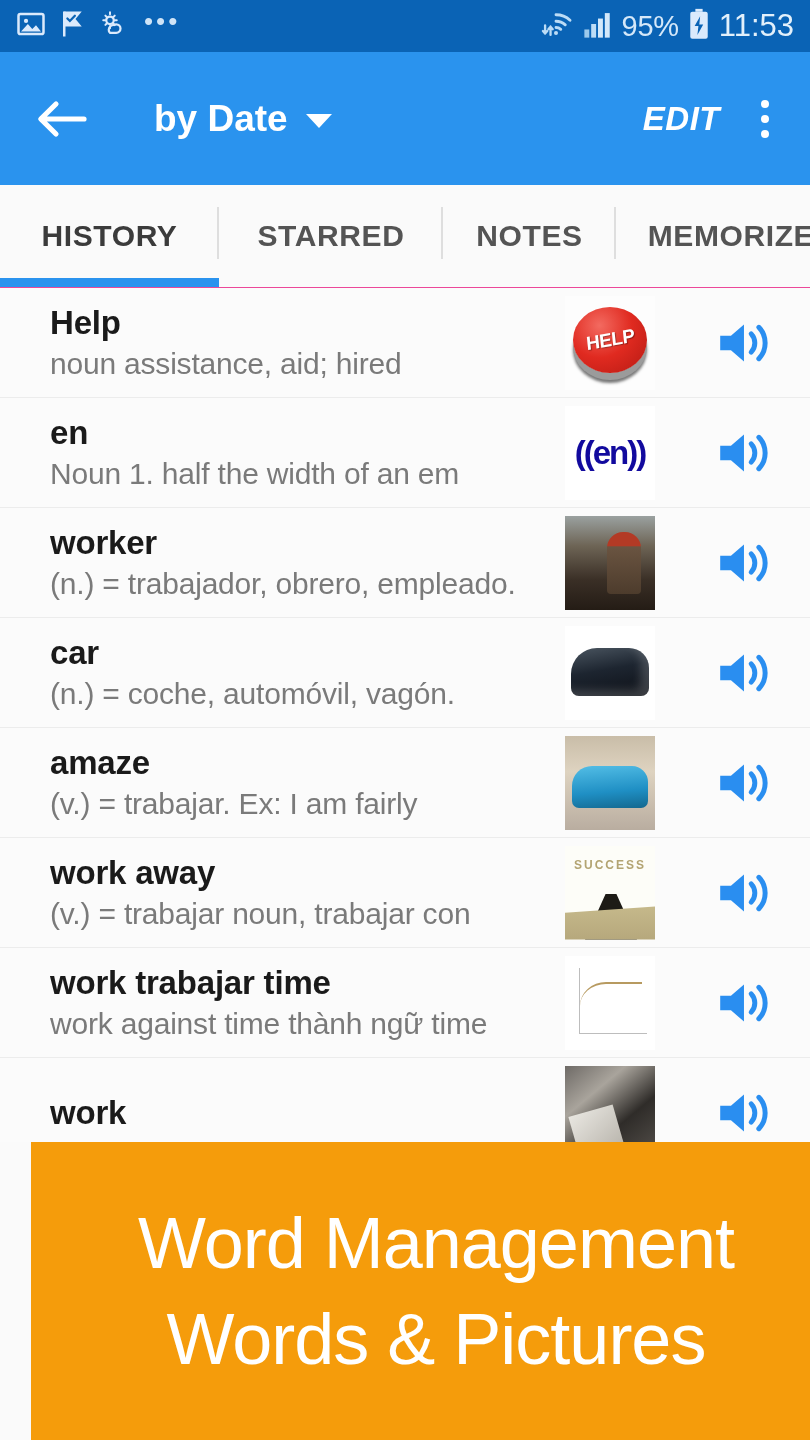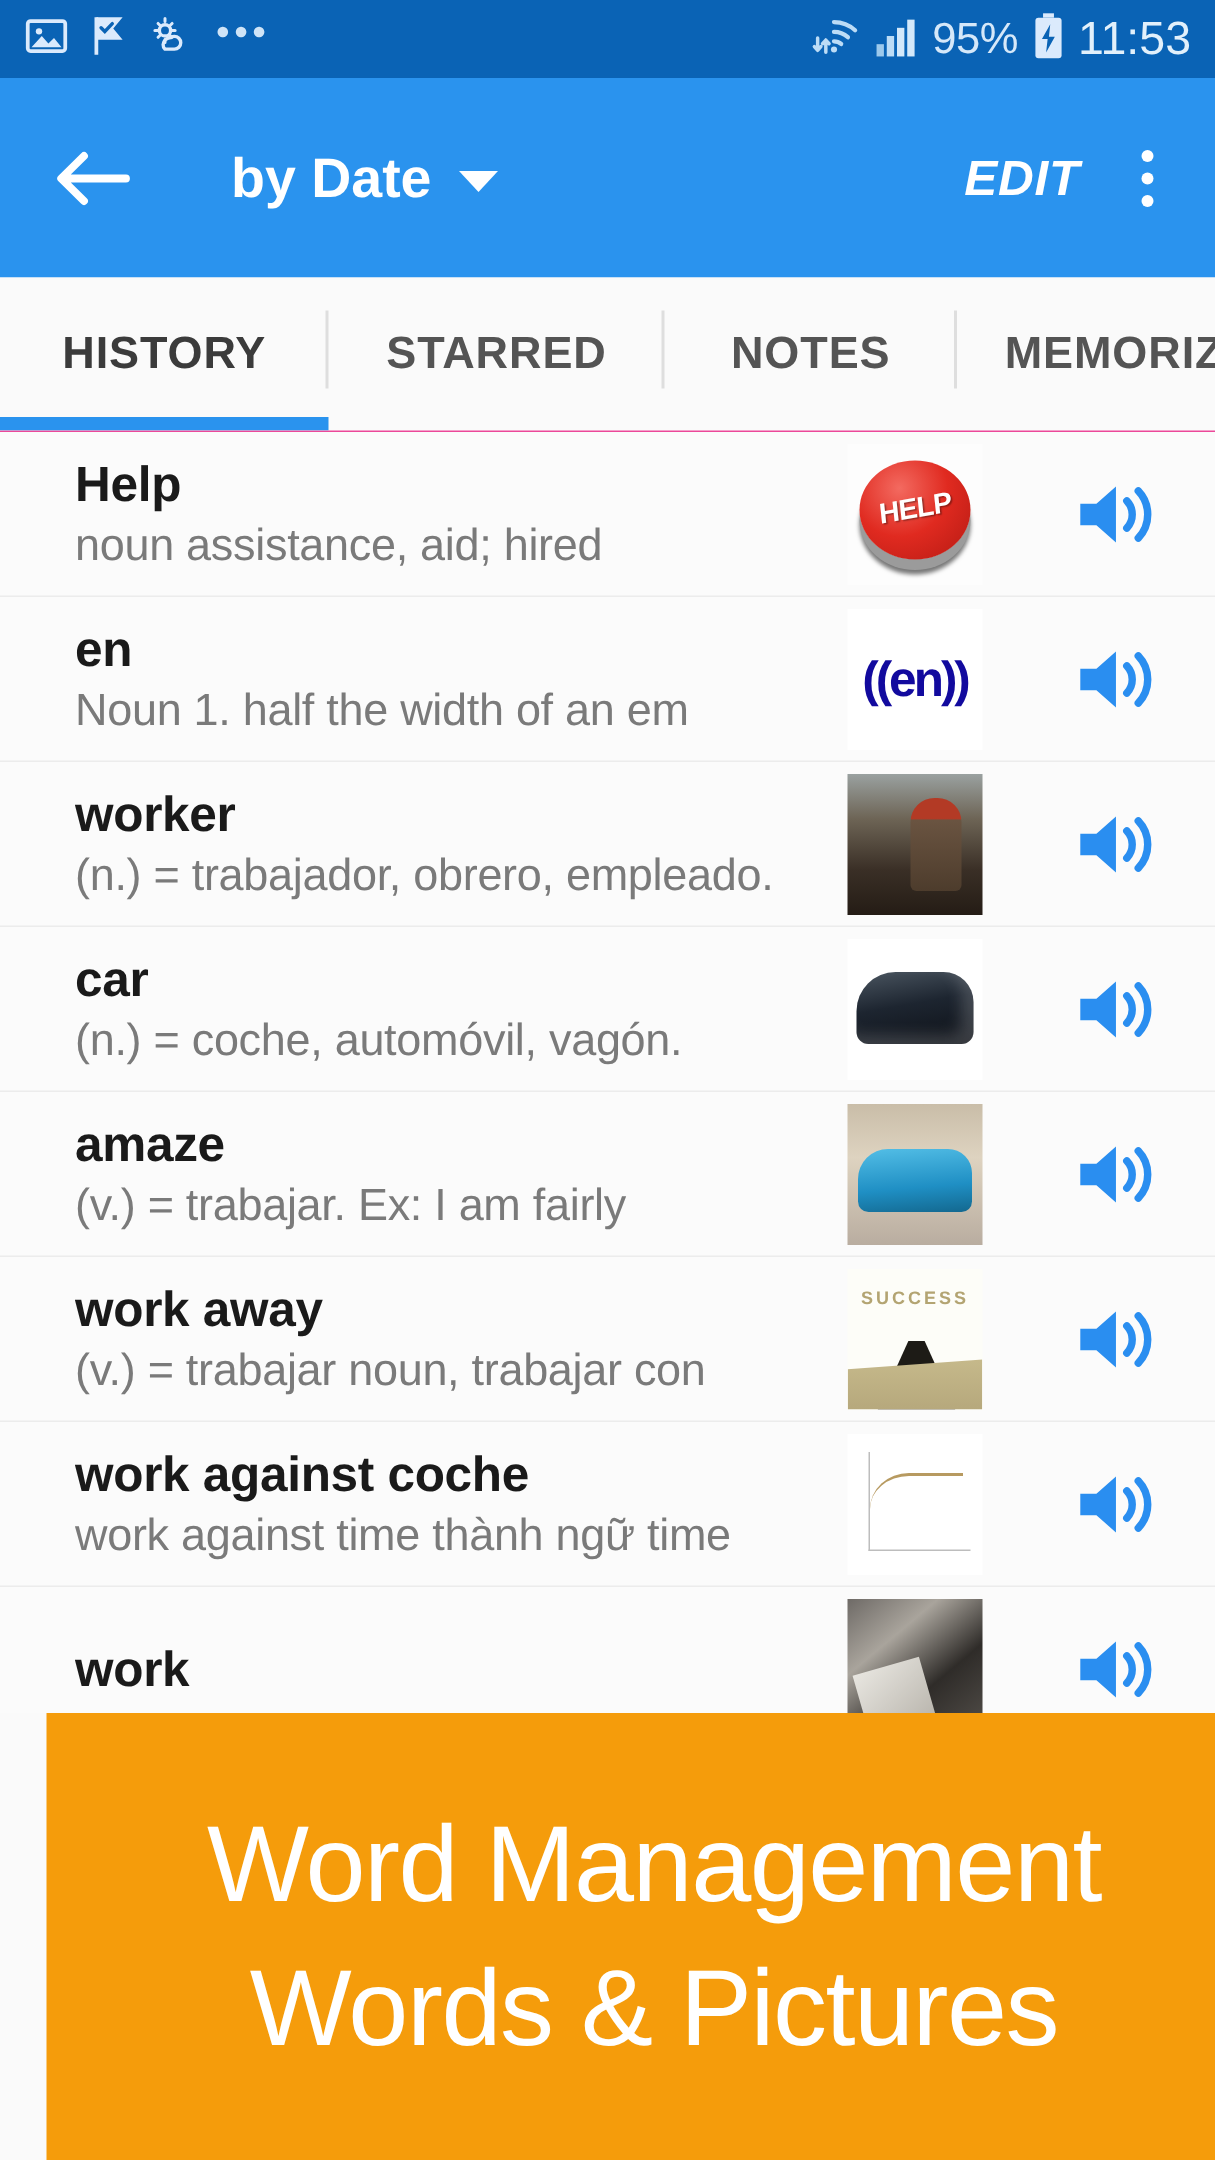--- a/index.html
+++ b/index.html
@@ -265,21 +265,21 @@
   <div class="tab-bar">
     <div class="tab active" style="width:219px">
       <span class="tab-label">HISTORY</span>
       <span class="divider"></span>
       <span class="tab-underline" style="width:219px"></span>
     </div>
     <div class="tab" style="width:224px">
       <span class="tab-label">STARRED</span>
       <span class="divider"></span>
     </div>
-    <div class="tab" style="width:195px">
+    <div class="tab" style="width:173px">
       <span class="tab-label">NOTES</span>
       <span class="divider"></span>
     </div>
     <div class="tab" style="width:230px">
       <span class="tab-label">MEMORIZE</span>
     </div>
   </div>
 
   <div class="list">
 
@@ -389,21 +389,21 @@
         <svg class="spk" viewBox="0 0 30 28">
           <path d="M3 10.5h5.2L14.5 5v18l-6.3-5.5H3z" fill="#2a8ef0"></path>
           <path d="M18 9.6a6.4 6.4 0 0 1 0 8.8" fill="none" stroke="#2a8ef0" stroke-width="2.4" stroke-linecap="round"></path>
           <path d="M21.7 6.4a11 11 0 0 1 0 15.2" fill="none" stroke="#2a8ef0" stroke-width="2.4" stroke-linecap="round"></path>
         </svg>
       </div>
     </div>
 
     <div class="row">
       <div class="row-texts">
-        <div class="row-word">work against coche</div>
+        <div class="row-word">work trabajar time</div>
         <div class="row-def">work against time thành ngữ time</div>
       </div>
       <div class="thumb-cell">
         <div class="thumb art-chart">
           <span class="frame"></span>
           <span class="curve"></span>
         </div>
       </div>
       <div class="spk-cell">
         <svg class="spk" viewBox="0 0 30 28">

